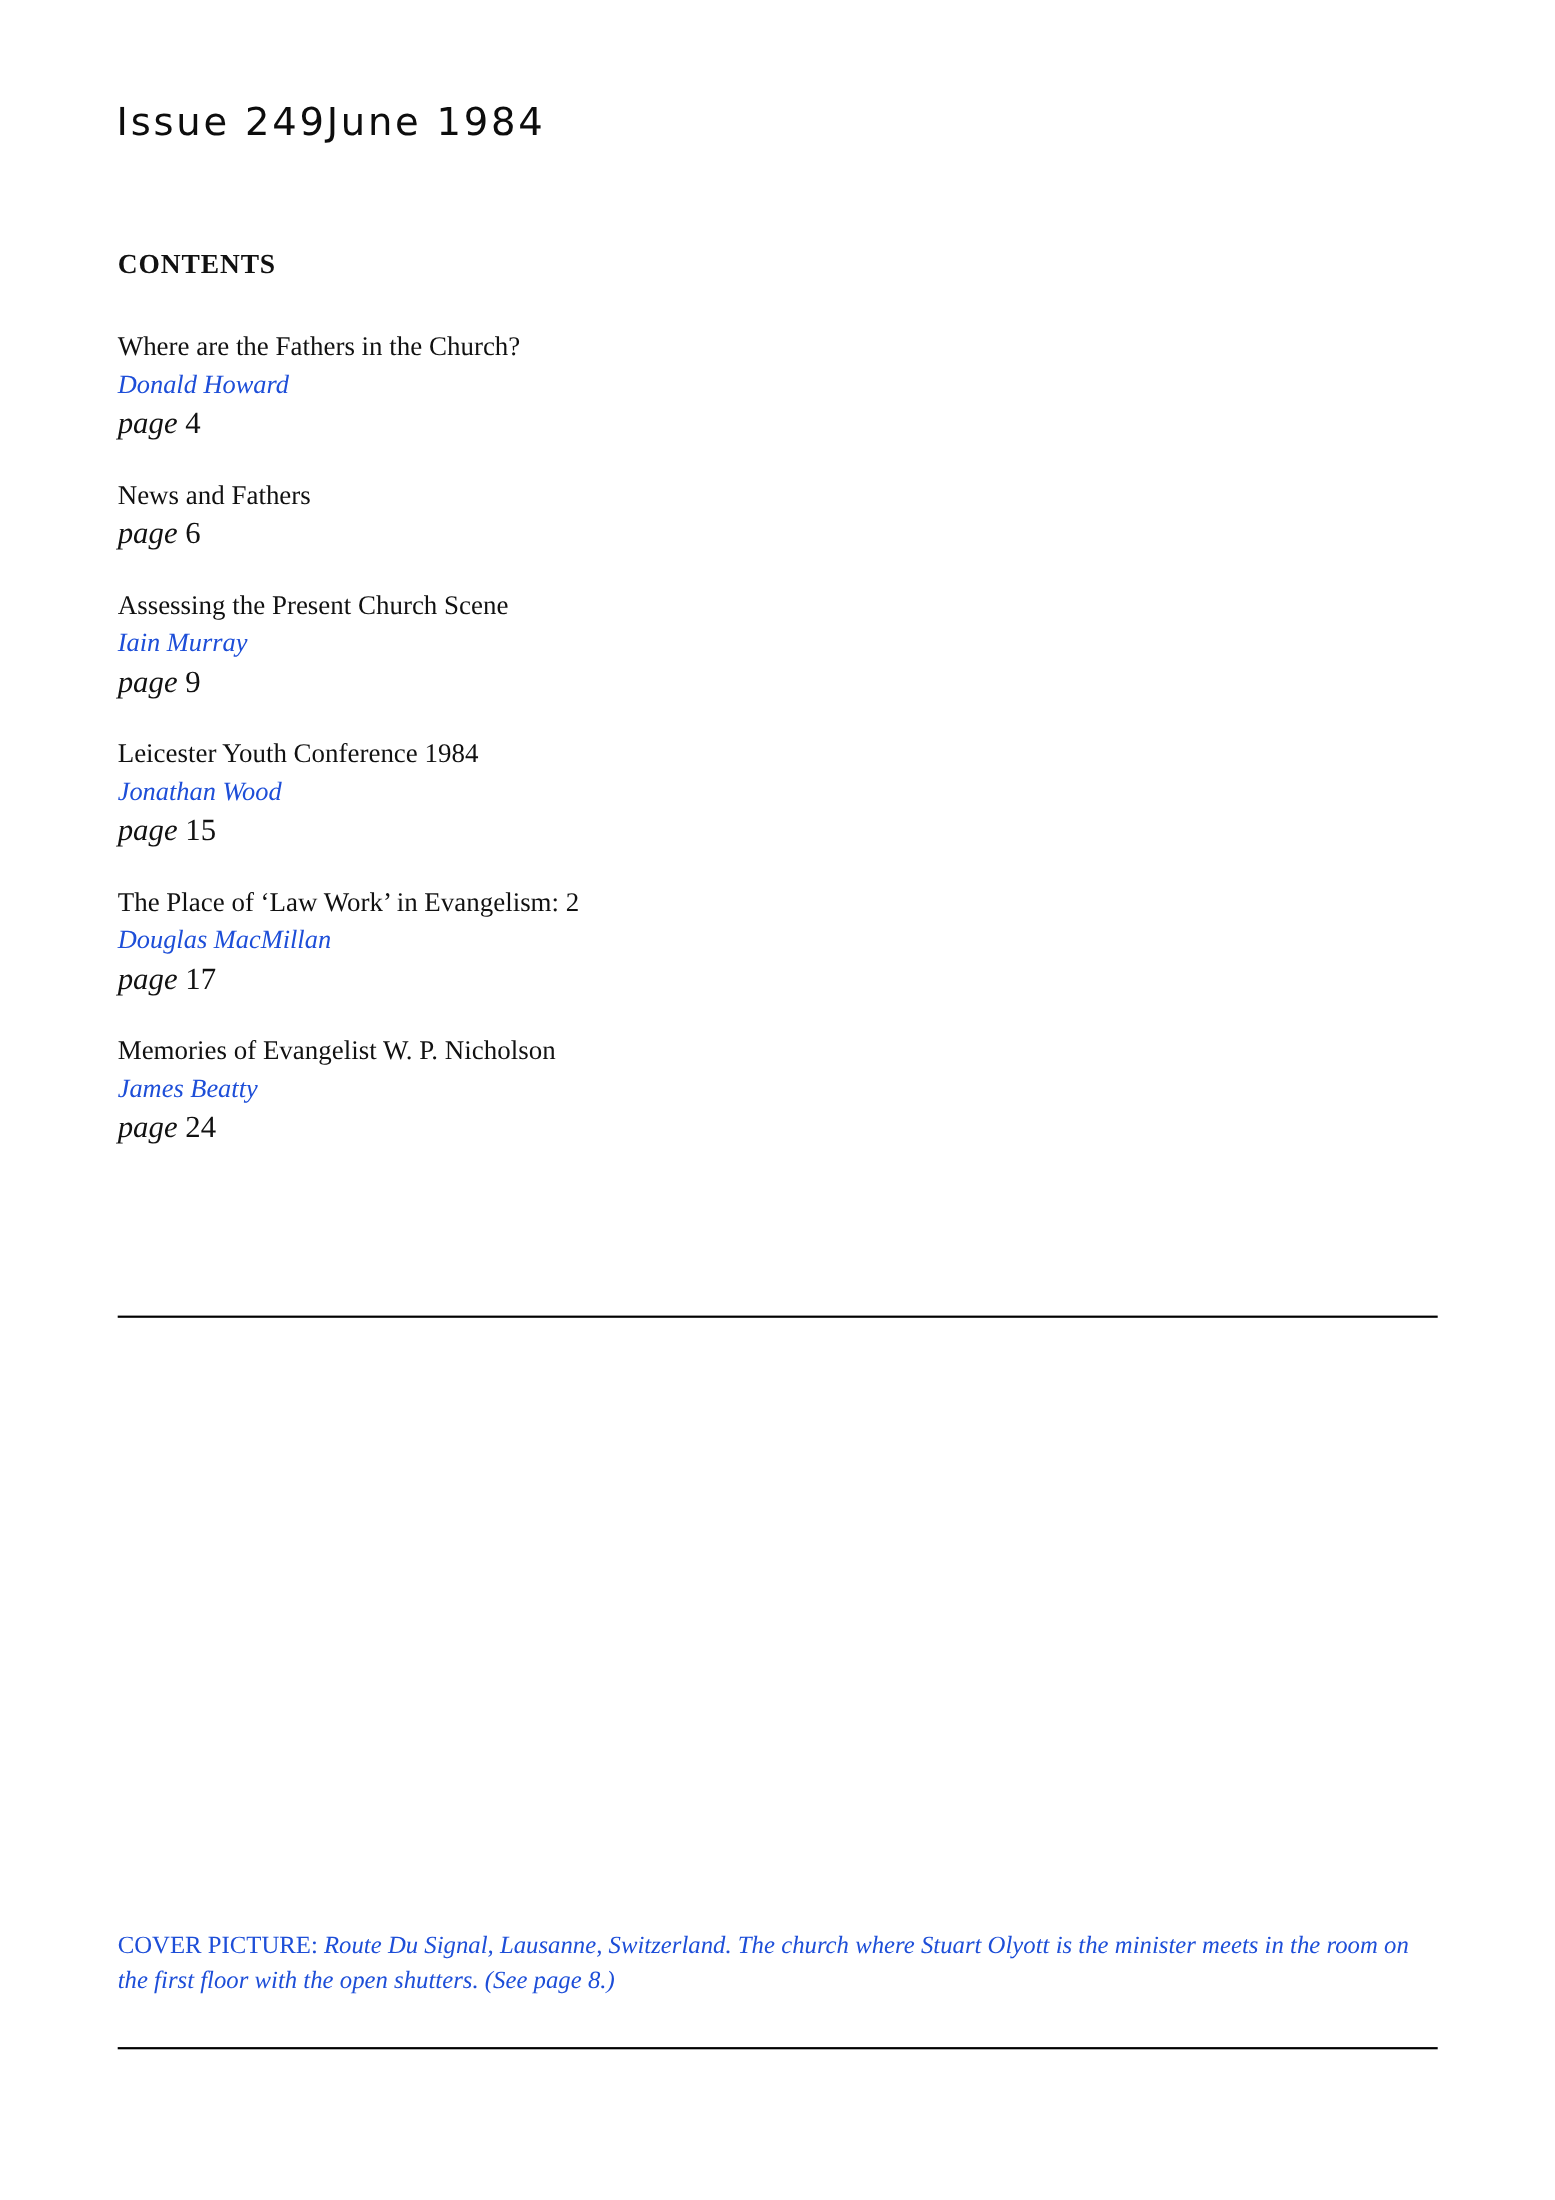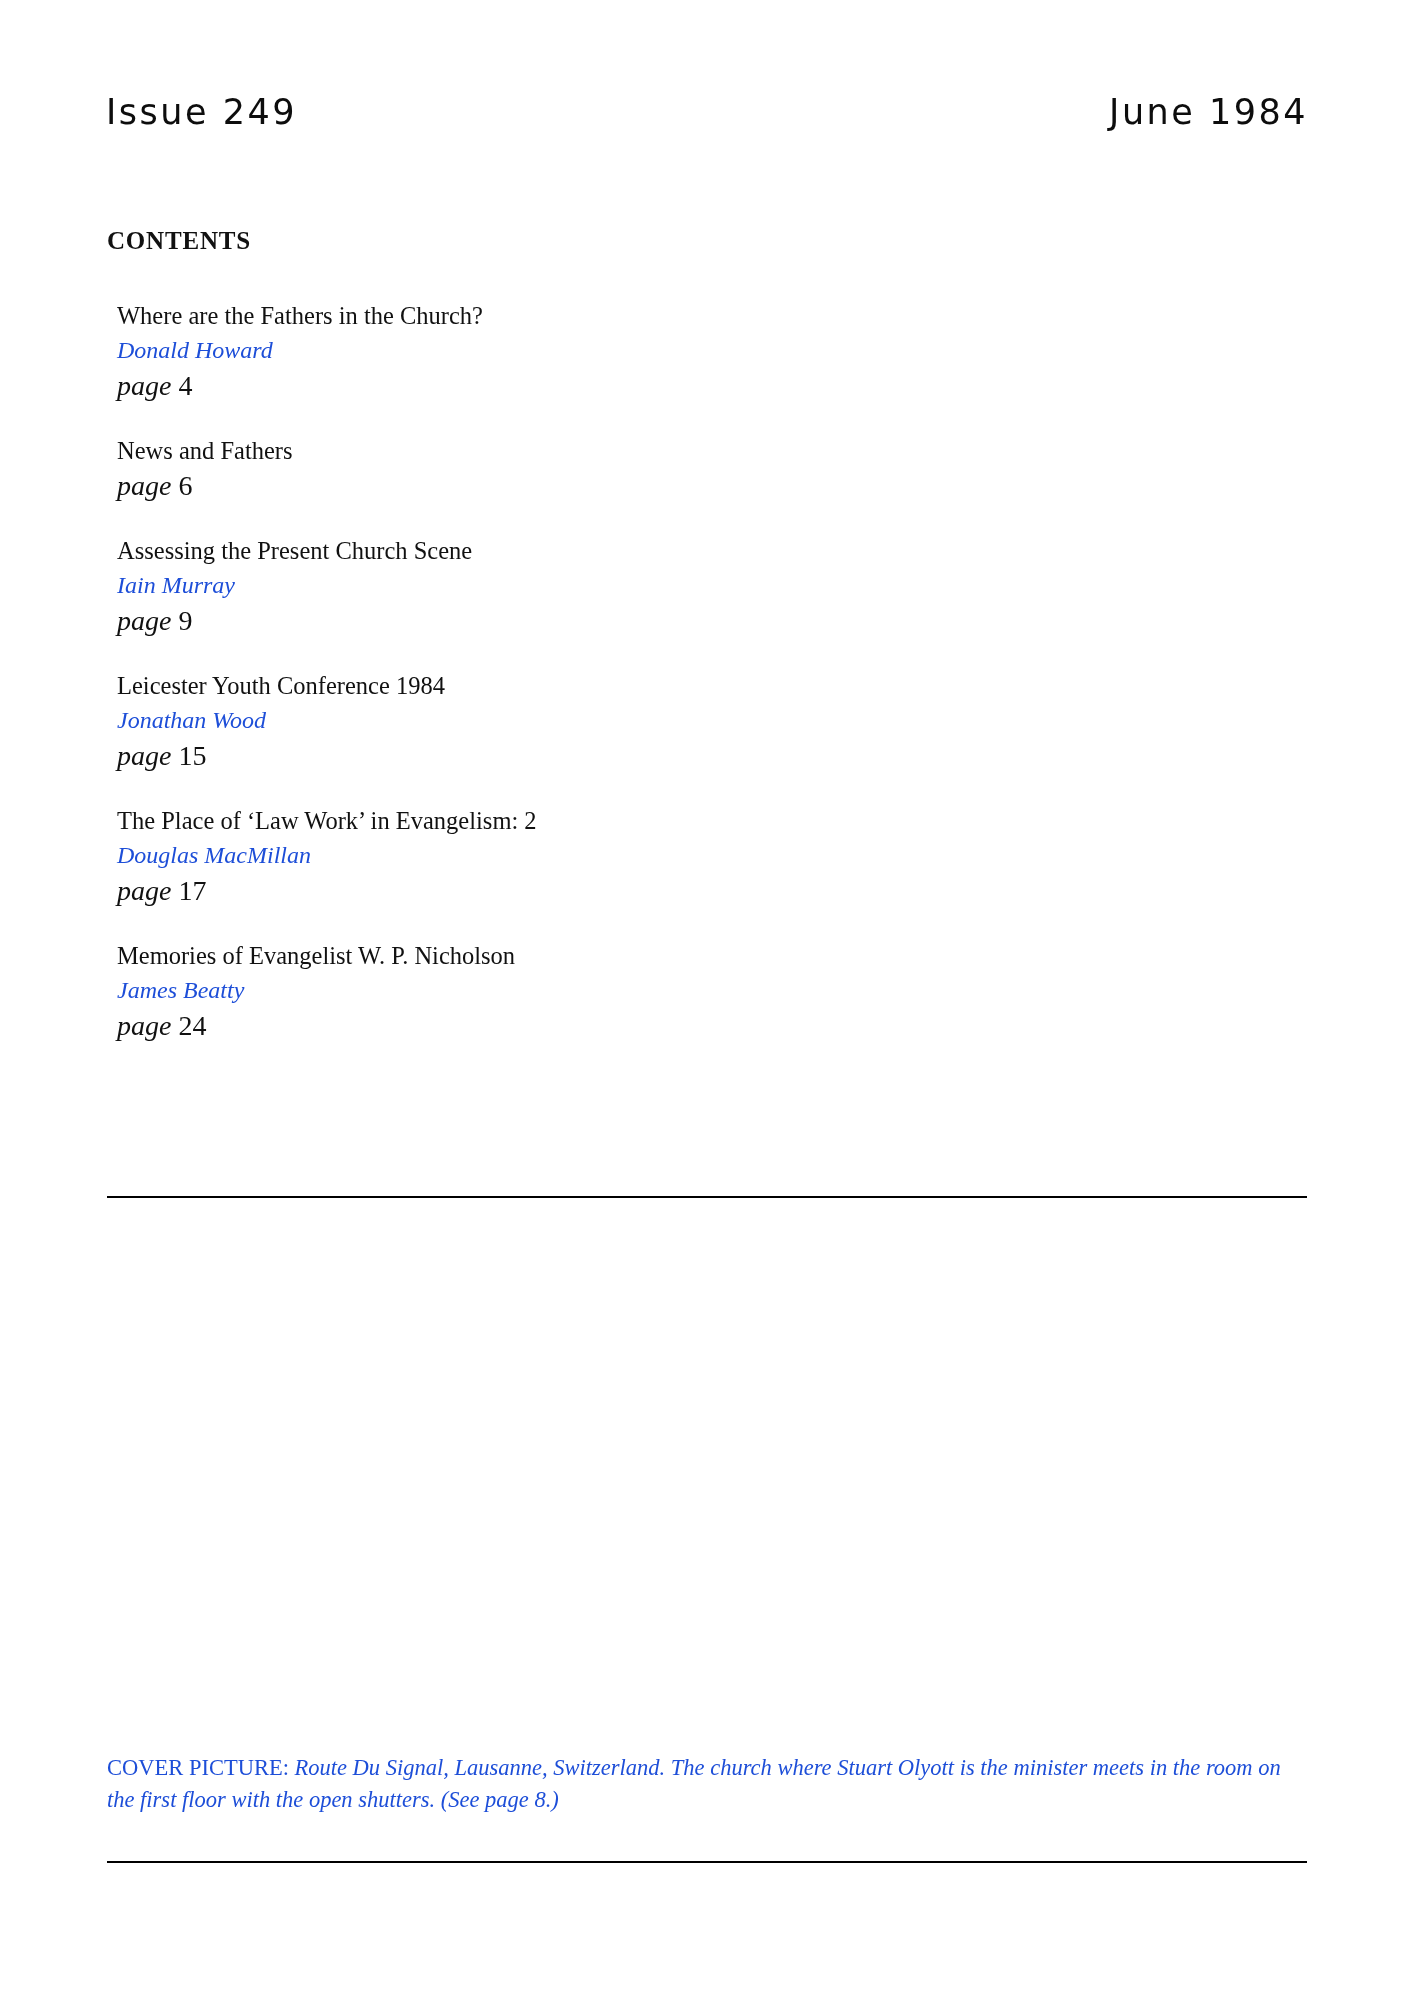--- a/index.html
+++ b/index.html
@@ -21,21 +21,21 @@
     width: 1414px;
     height: 2000px;
     background: #ffffff;
   }
   .masthead {
     position: absolute;
     left: 106px;
     top: 92px;
     width: 1202px;
     display: flex;
-    justify-content: space-between;
+    justify-content: flex-start;
     align-items: baseline;
     font-family: "DejaVu Sans", sans-serif;
     font-size: 35px;
     letter-spacing: 2.5px;
     color: #0d0d0d;
   }
   .masthead .issue { text-align: left; }
   .masthead .date { text-align: right; }
 
   .contents-heading {
@@ -47,21 +47,20 @@
     font-size: 25px;
     letter-spacing: 0.8px;
     color: #111111;
   }
 
   .toc {
     position: absolute;
     left: 107px;
     top: 298px;
     width: 1100px;
-    margin-left: 10px;
   }
   .toc-entry {
     margin-bottom: 30px;
   }
   .toc-entry:last-child { margin-bottom: 0; }
   .toc-title {
     font-size: 24.5px;
     line-height: 35px;
     color: #111111;
   }

